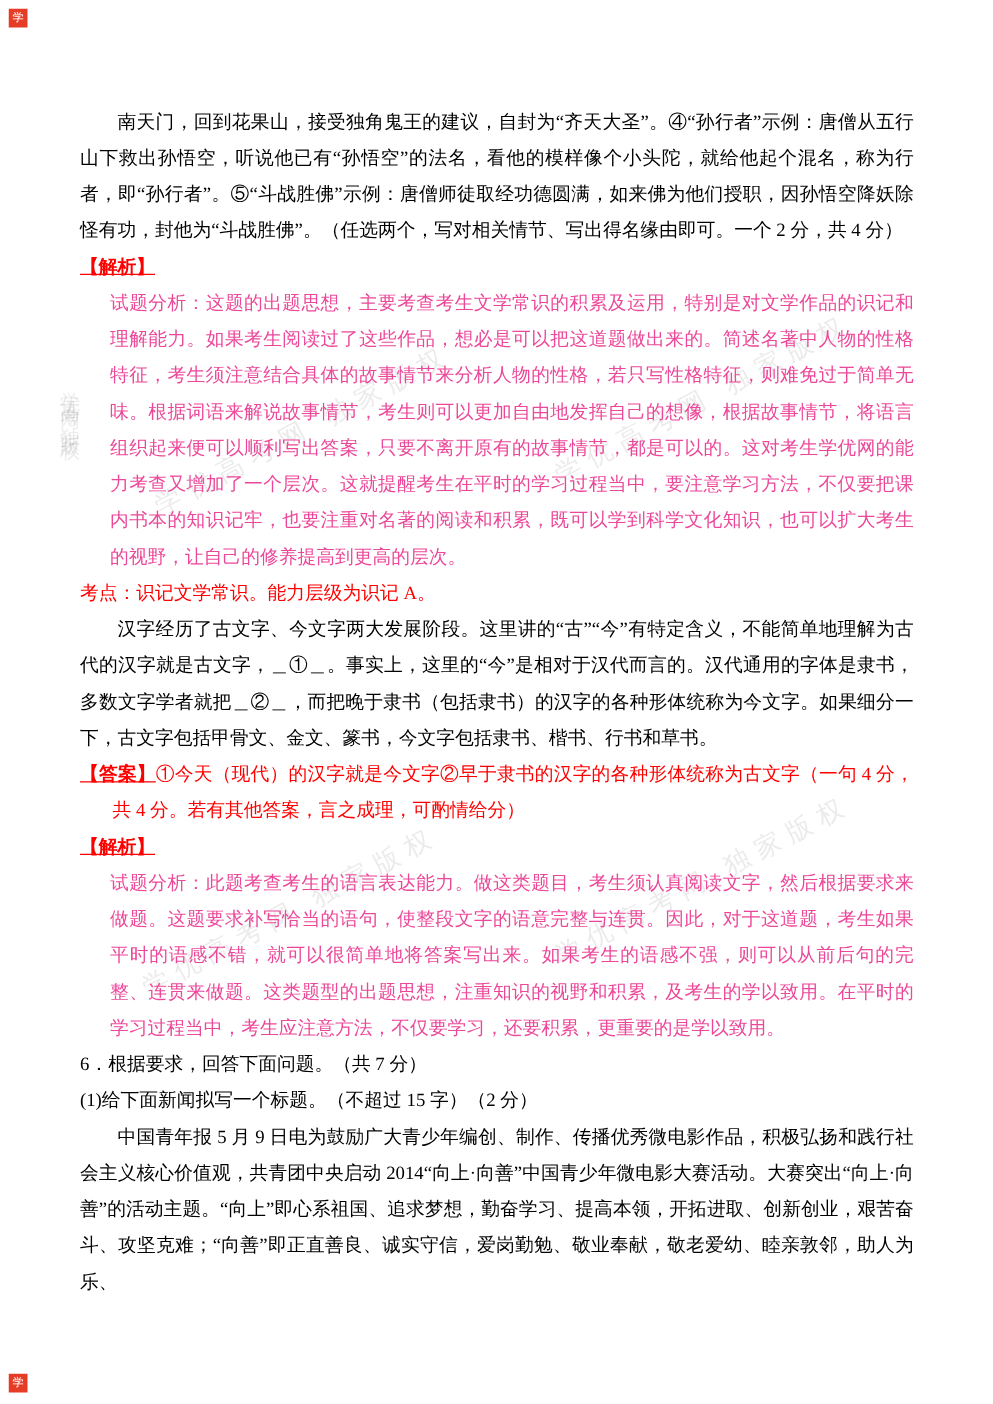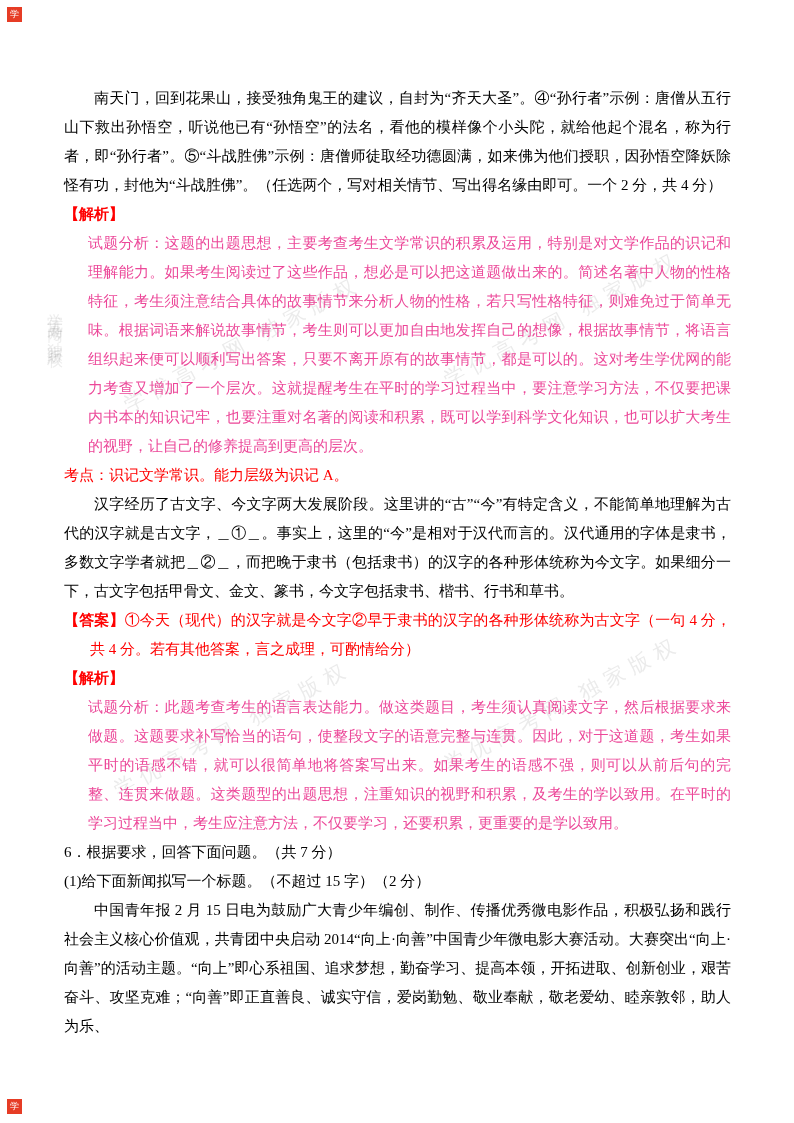--- a/index.html
+++ b/index.html
@@ -15,21 +15,21 @@
     position:absolute;
     left:64px; top:84px;
     width:667px;
     font-size:15px;
     line-height:29px;
     text-align:justify;
   }
   .content p { margin:0; }
   .indent { text-indent:2em; }
   .red { color:#ff0000; }
-  .label { color:#ff0000; font-weight:bold; }
+  .label { color:#ff0000; font-weight:bold;text-decoration:underline; }
   .analysis-block { color:#ec4899; padding-left:24px; }
   .hanging { padding-left:26px; text-indent:-26px; }
   .mt6 { margin-top:6px; }
   .mt8 { margin-top:8px; }
 
   .corner-mark {
     position:absolute;
     width:15px; height:15px;
     background:#e63c25;
     display:flex; align-items:center; justify-content:center;
@@ -105,16 +105,16 @@
       <span class="label">【解析】</span>
     </p>
 
     <p class="analysis-block">试题分析：此题考查考生的语言表达能力。做这类题目，考生须认真阅读文字，然后根据要求来做题。这题要求补写恰当的语句，使整段文字的语意完整与连贯。因此，对于这道题，考生如果平时的语感不错，就可以很简单地将答案写出来。如果考生的语感不强，则可以从前后句的完整、连贯来做题。这类题型的出题思想，注重知识的视野和积累，及考生的学以致用。在平时的学习过程当中，考生应注意方法，不仅要学习，还要积累，更重要的是学以致用。</p>
 
 
     <p class="mt8">6．根据要求，回答下面问题。（共 7 分）</p>
 
     <p>(1)给下面新闻拟写一个标题。（不超过 15 字）（2 分）</p>
 
-    <p class="indent">中国青年报 2 月 15 日电为鼓励广大青少年编创、制作、传播优秀微电影作品，积极弘扬和践行社会主义核心价值观，共青团中央启动 2014“向上·向善”中国青少年微电影大赛活动。大赛突出“向上·向善”的活动主题。“向上”即心系祖国、追求梦想，勤奋学习、提高本领，开拓进取、创新创业，艰苦奋斗、攻坚克难；“向善”即正直善良、诚实守信，爱岗勤勉、敬业奉献，敬老爱幼、睦亲敦邻，助人为乐、</p>
+    <p class="indent">中国青年报 5 月 9 日电为鼓励广大青少年编创、制作、传播优秀微电影作品，积极弘扬和践行社会主义核心价值观，共青团中央启动 2014“向上·向善”中国青少年微电影大赛活动。大赛突出“向上·向善”的活动主题。“向上”即心系祖国、追求梦想，勤奋学习、提高本领，开拓进取、创新创业，艰苦奋斗、攻坚克难；“向善”即正直善良、诚实守信，爱岗勤勉、敬业奉献，敬老爱幼、睦亲敦邻，助人为乐、</p>
 
   </div>
 </div>
 
 </body></html>

